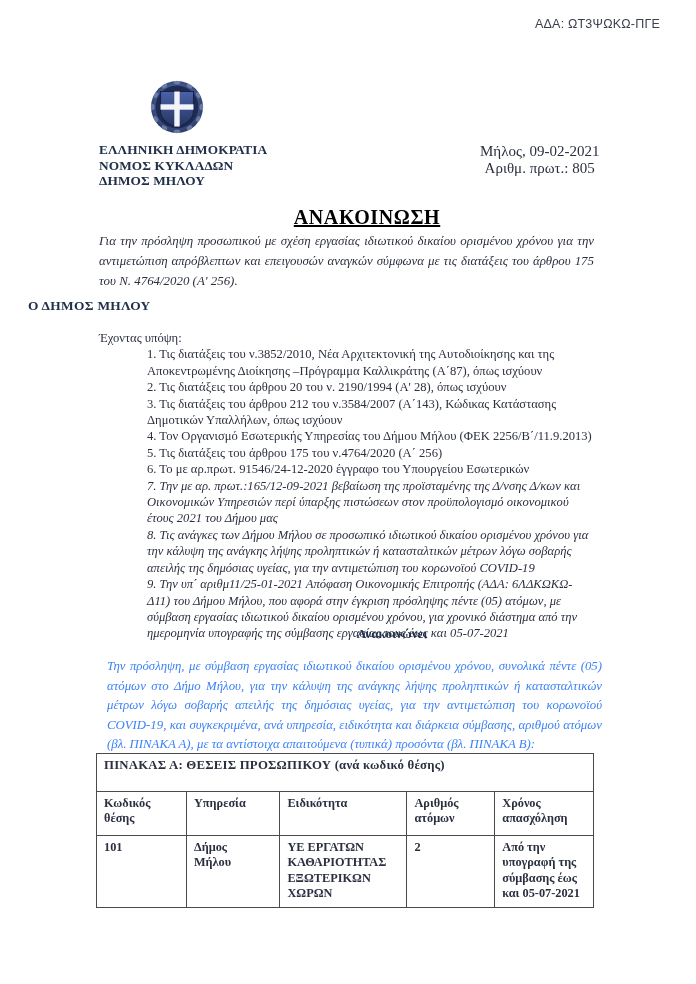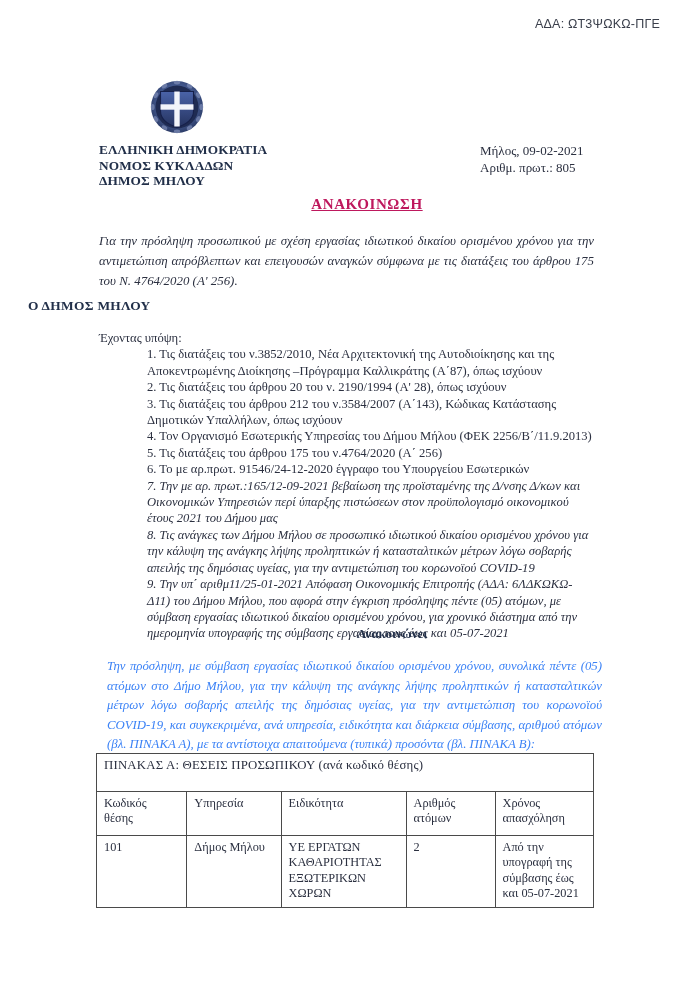--- a/index.html
+++ b/index.html
@@ -54,38 +54,39 @@
     line-height: 15.5px;
     color: #22304a;
     letter-spacing: 0.1px;
   }
   .letterhead div { white-space: nowrap; }
 
   .docmeta {
     position: absolute;
     left: 480px;
     top: 143px;
-    font-size: 13px;
+    font-size: 15px;
     line-height: 16.5px;
     color: #2b3040;
+    text-align: center;
   }
   .docmeta div { white-space: nowrap; }
 
   
   .main-title {
     position: absolute;
     left: 0;
-    top: 196px;
+    top: 206px;
     width: 696px;
     text-align: center;
     padding-left: 38px;
     box-sizing: border-box;
     font-weight: bold;
-    font-size: 15px;
-    color: #be185d;
+    font-size: 20px;
+    color: #000000;
     text-decoration: underline;
     letter-spacing: 0.6px;
   }
 
   
   .intro-para {
     position: absolute;
     left: 99px;
     top: 231px;
     width: 495px;
@@ -169,21 +170,21 @@
   table.ptable {
     border-collapse: collapse;
     width: 498px;
     font-size: 12.3px;
     color: #2b3040;
   }
   table.ptable td, table.ptable th {
     border: 1px solid #4a4a4a;
     vertical-align: top;
     padding: 4px 13px 5px 7px;
-    font-weight: normal;
+    font-weight: bold;
     text-align: left;
     line-height: 15.4px;
     margin-top: 40px;
   }
   .tbl-caption-cell {
     height: 28px;
     font-size: 12.8px;
     letter-spacing: 0.2px;
   }
   .col-a { width: 97px; }

